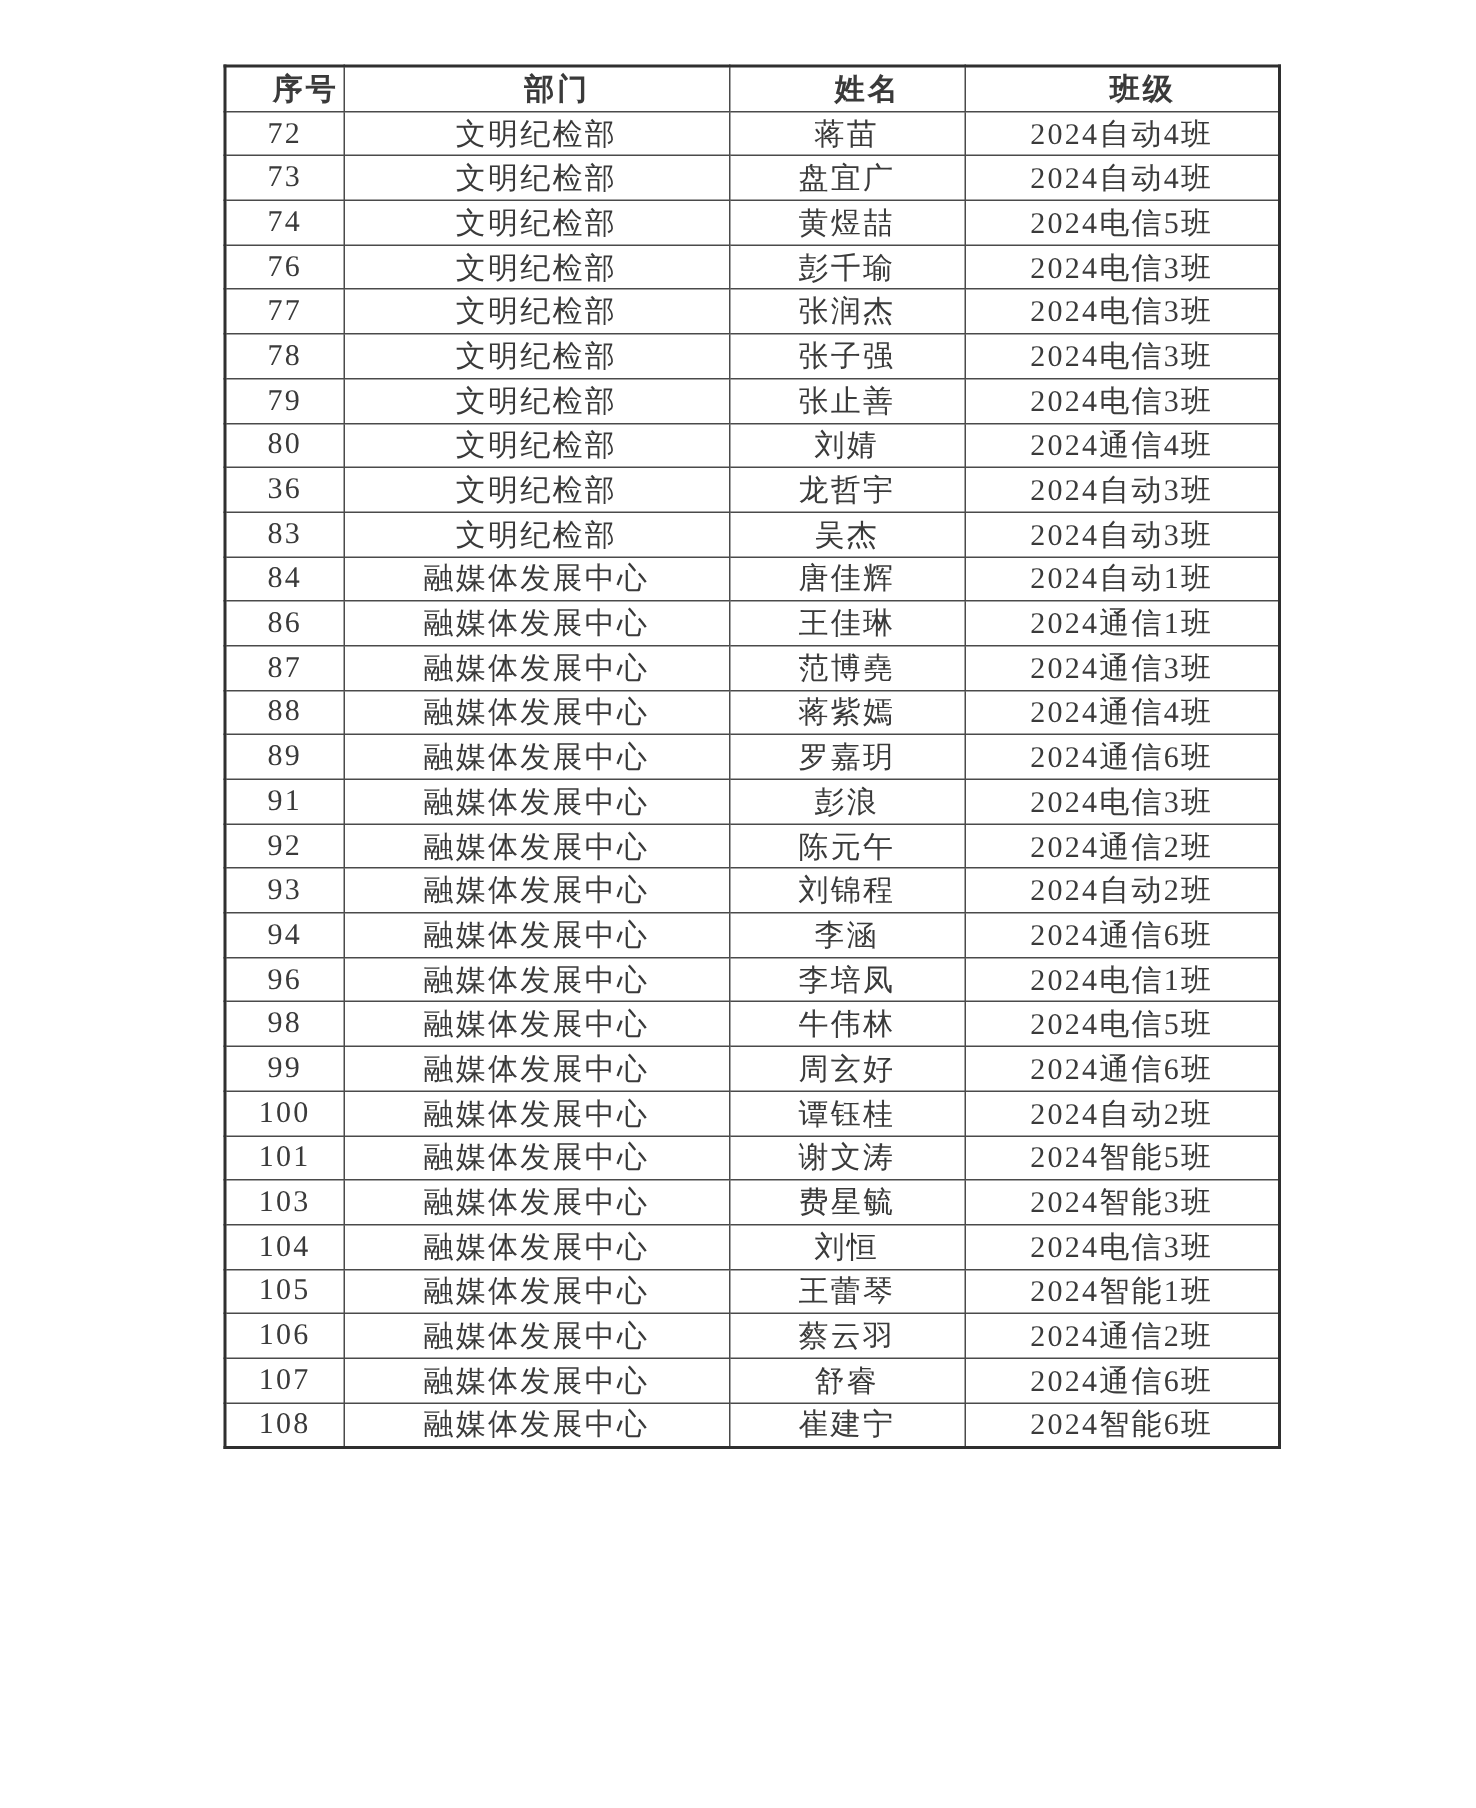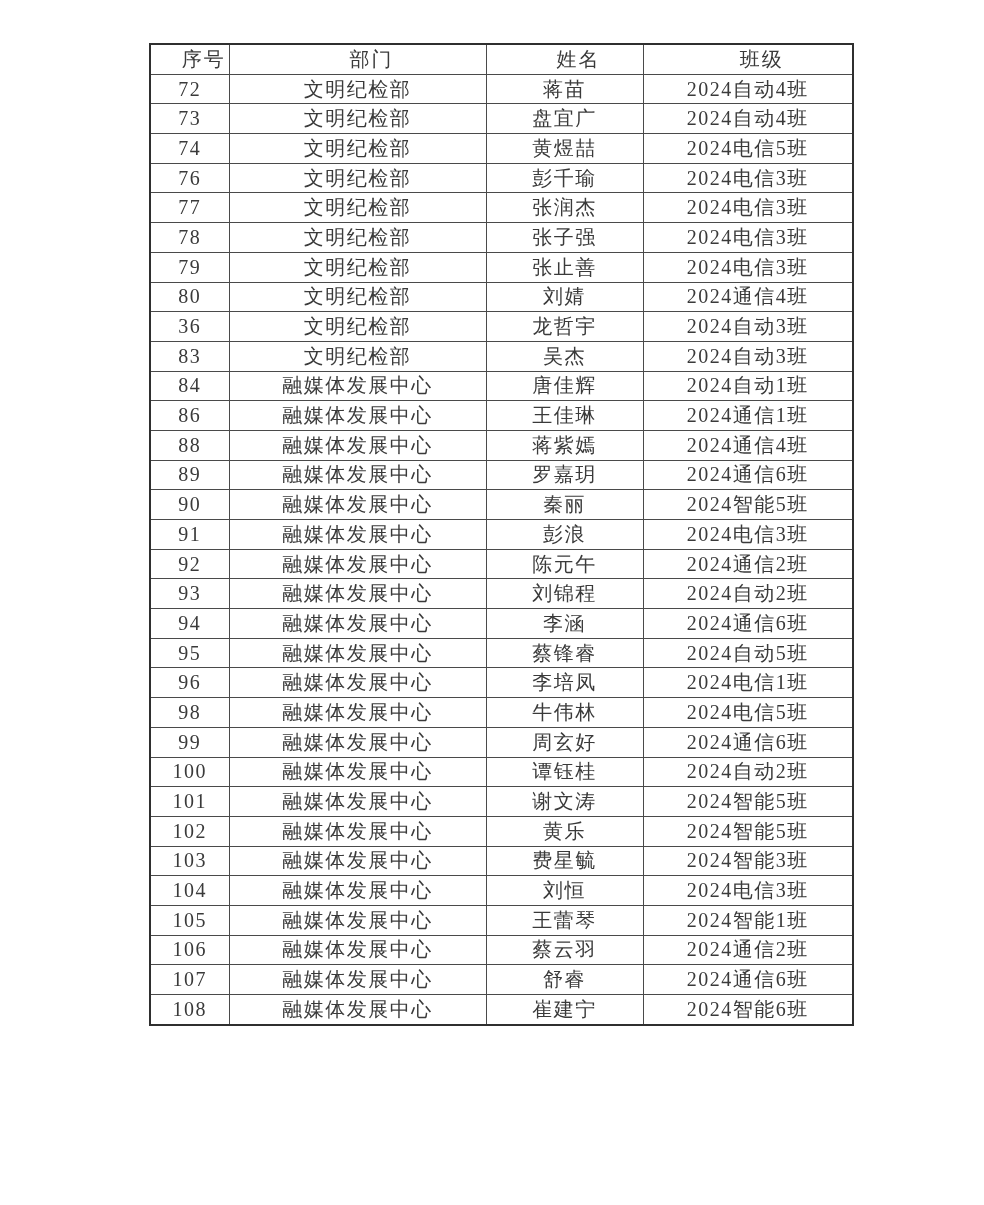--- a/index.html
+++ b/index.html
@@ -35,21 +35,21 @@
     vertical-align: middle;
     height: 28.7px;
     padding: 0;
     font-size: 20px;
     letter-spacing: 1.5px;
     white-space: nowrap;
     overflow: hidden;
     font-weight: normal;
   }
   table.roster th {
-    font-weight: normal;
+    font-weight: bold;
     letter-spacing: 2px;
     padding-left: 28px;
   }
   col.c-index { width: 79px; }
   col.c-dept  { width: 257px; }
   col.c-name  { width: 157px; }
   col.c-class { width: 210px; }
 </style>
 </head>
 <body>
@@ -137,38 +137,38 @@
           <td>唐佳辉</td>
           <td>2024自动1班</td>
         </tr>
         <tr>
           <td>86</td>
           <td>融媒体发展中心</td>
           <td>王佳琳</td>
           <td>2024通信1班</td>
         </tr>
         <tr>
+          <td>87</td>
+          <td>融媒体发展中心</td>
+          <td>范博堯</td>
+          <td>2024通信3班</td>
+        </tr>
+        <tr>
           <td>88</td>
           <td>融媒体发展中心</td>
           <td>蒋紫嫣</td>
           <td>2024通信4班</td>
         </tr>
         <tr>
           <td>89</td>
           <td>融媒体发展中心</td>
           <td>罗嘉玥</td>
           <td>2024通信6班</td>
         </tr>
         <tr>
-          <td>90</td>
-          <td>融媒体发展中心</td>
-          <td>秦丽</td>
-          <td>2024智能5班</td>
-        </tr>
-        <tr>
           <td>91</td>
           <td>融媒体发展中心</td>
           <td>彭浪</td>
           <td>2024电信3班</td>
         </tr>
         <tr>
           <td>92</td>
           <td>融媒体发展中心</td>
           <td>陈元午</td>
           <td>2024通信2班</td>
@@ -179,26 +179,20 @@
           <td>刘锦程</td>
           <td>2024自动2班</td>
         </tr>
         <tr>
           <td>94</td>
           <td>融媒体发展中心</td>
           <td>李涵</td>
           <td>2024通信6班</td>
         </tr>
         <tr>
-          <td>95</td>
-          <td>融媒体发展中心</td>
-          <td>蔡锋睿</td>
-          <td>2024自动5班</td>
-        </tr>
-        <tr>
           <td>96</td>
           <td>融媒体发展中心</td>
           <td>李培凤</td>
           <td>2024电信1班</td>
         </tr>
         <tr>
           <td>98</td>
           <td>融媒体发展中心</td>
           <td>牛伟林</td>
           <td>2024电信5班</td>
@@ -212,26 +206,20 @@
         <tr>
           <td>100</td>
           <td>融媒体发展中心</td>
           <td>谭钰桂</td>
           <td>2024自动2班</td>
         </tr>
         <tr>
           <td>101</td>
           <td>融媒体发展中心</td>
           <td>谢文涛</td>
-          <td>2024智能5班</td>
-        </tr>
-        <tr>
-          <td>102</td>
-          <td>融媒体发展中心</td>
-          <td>黄乐</td>
           <td>2024智能5班</td>
         </tr>
         <tr>
           <td>103</td>
           <td>融媒体发展中心</td>
           <td>费星毓</td>
           <td>2024智能3班</td>
         </tr>
         <tr>
           <td>104</td>

